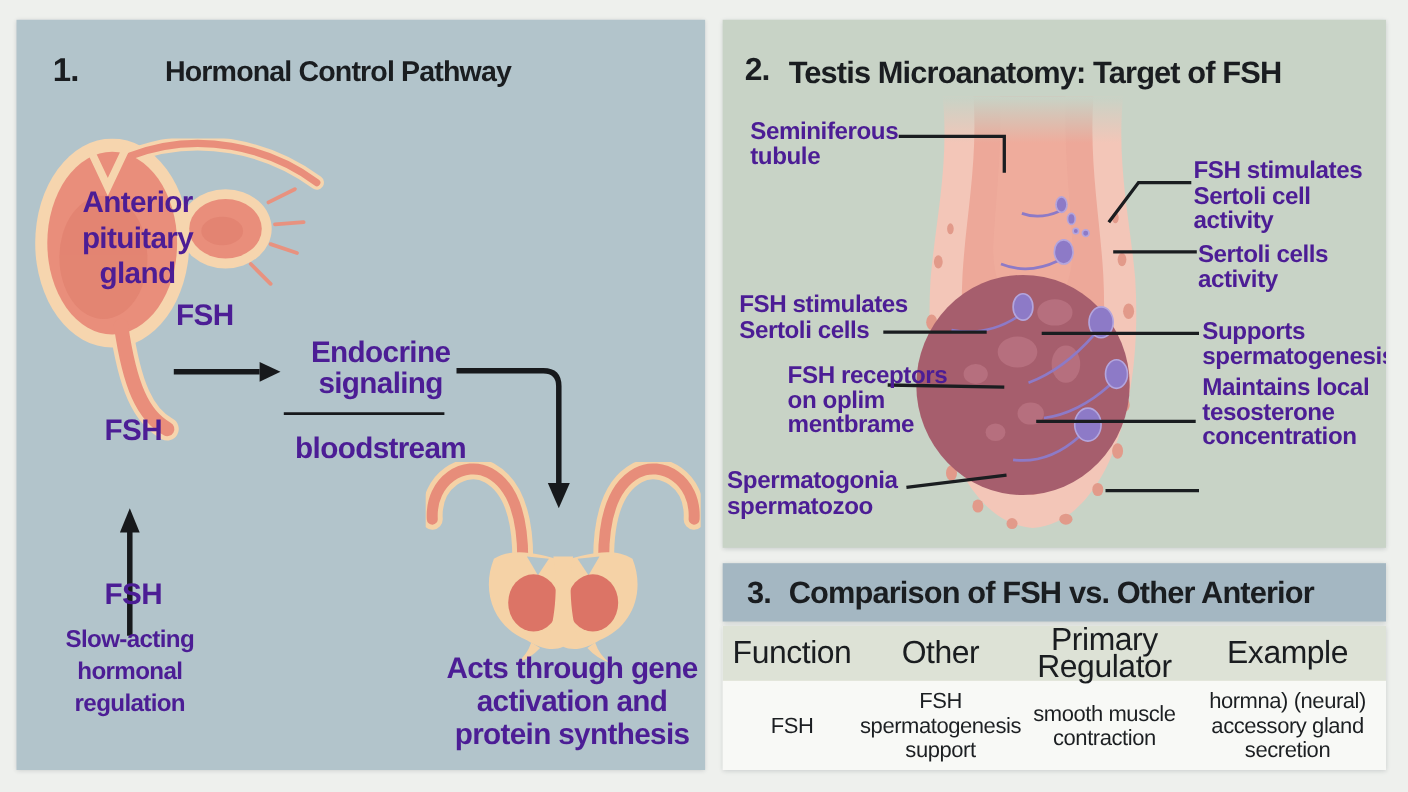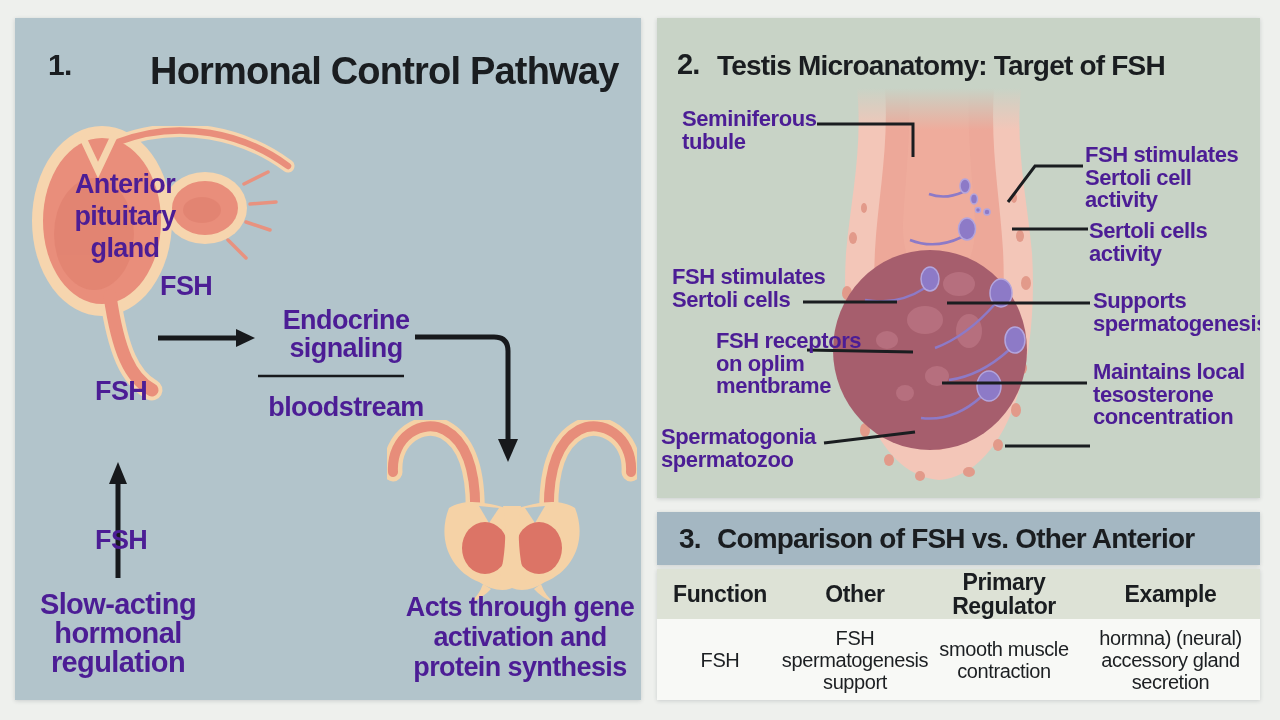--- a/index.html
+++ b/index.html
@@ -17,33 +17,33 @@
   .ctr{text-align:center;}
   .sm{font-size:22px;line-height:22.5px;letter-spacing:-.4px;}
   .ovl{position:absolute;left:0;top:0;}
   
   .trow{display:flex;width:603px;}
   .thead{height:50px;background:#dde2d6;}
   .tdata{height:81px;background:#f8f9f6;}
   .cell{display:flex;align-items:center;justify-content:center;text-align:center;
         white-space:pre-line;letter-spacing:-.4px;}
   .c0{width:126px;}.c1{width:144px;}.c2{width:154px;}.c3{width:179px;}
-  .thead .cell{font-weight:bold;font-size:23px;line-height:24px;}
+  .thead .cell{font-weight:normal;font-size:29px;line-height:24px;}
   .tdata .cell{font-size:20px;line-height:22px;font-weight:normal;color:#1c1f22;}
   .bar-num{font-weight:bold;font-size:28px;letter-spacing:-.8px;position:absolute;left:22px;}
   .bar-title{font-weight:bold;font-size:28px;letter-spacing:-.8px;position:absolute;left:60px;white-space:nowrap;}
 </style>
 </head>
 <body>
 
 <div class="page">
 
   <section class="panel p1">
     <div class="num" style="left:33px;top:30px;">1.</div>
-    <div class="ptitle" style="left:135px;top:32px;font-size:38px;">Hormonal Control Pathway</div>
+    <div class="ptitle" style="left:135px;top:32px;font-size:26px;">Hormonal Control Pathway</div>
 
     <svg class="ovl" style="left:15px;top:108px;" width="280" height="290" viewBox="0 0 280 290">
       <g fill="#f6d5ae">
         <ellipse cx="72" cy="95" rx="70" ry="95"></ellipse>
         <ellipse cx="175" cy="82" rx="42" ry="36"></ellipse>
       </g>
       <path d="M88,16 C150,-8 215,8 258,40" stroke="#f6d5ae" stroke-width="13" fill="none" stroke-linecap="round"></path>
       <path d="M80,170 C88,225 100,252 122,264" stroke="#f6d5ae" stroke-width="21" fill="none" stroke-linecap="round"></path>
       <g fill="#e98e7b">
         <ellipse cx="72" cy="95" rx="59" ry="83"></ellipse>
@@ -100,21 +100,21 @@
       <polygon points="138,88 148,103 158,86" fill="#b2c4cb"></polygon>
       <ellipse cx="98" cy="128" rx="23" ry="26" fill="#dc7466"></ellipse>
       <ellipse cx="152" cy="128" rx="23" ry="26" fill="#dc7466"></ellipse>
       <path d="M116,86 C120,108 119,140 110,166 L140,166 C131,140 130,108 134,86 Z" fill="#f5d2a6"></path>
     </svg>
 
     <div class="lbl big ctr" style="left:375px;top:574px;width:260px;">Acts through gene
 activation and
 protein synthesis</div>
     <div class="lbl big" style="left:80px;top:507px;">FSH</div>
-    <div class="lbl ctr" style="left:18px;top:572px;width:170px;font-size:29px;line-height:29px;letter-spacing:-.6px;">Slow-acting
+    <div class="lbl ctr" style="left:18px;top:548px;width:170px;font-size:22px;line-height:29px;letter-spacing:-.6px;">Slow-acting
 hormonal
 regulation</div>
   </section>
 
   <section class="panel p2">
     <div class="num" style="left:20px;top:30px;font-size:29px;">2.</div>
     <div class="ptitle" style="left:60px;top:32px;font-size:28px;">Testis Microanatomy: Target of FSH</div>
 
     <svg class="ovl" style="left:160px;top:70px;" width="260" height="420" viewBox="0 0 260 420">
       <defs>
@@ -199,21 +199,21 @@
 mentbrame</div>
     <div class="lbl sm" style="left:4px;top:408px;">Spermatogonia
 spermatozoo</div>
 
     <div class="lbl sm" style="left:428px;top:126px;">FSH stimulates
 Sertoli cell activity</div>
     <div class="lbl sm" style="left:432px;top:202px;">Sertoli cells
 activity</div>
     <div class="lbl sm" style="left:436px;top:272px;">Supports
 spermatogenesis</div>
-    <div class="lbl sm" style="left:436px;top:343px;">Maintains local
+    <div class="lbl sm" style="left:436px;top:323px;">Maintains local
 tesosterone
 concentration</div>
   </section>
 
   <section class="panel p3t">
     <div class="bar-num">3.</div>
     <div class="bar-title">Comparison of FSH vs. Other Anterior</div>
   </section>
 
   <section class="panel p3">

